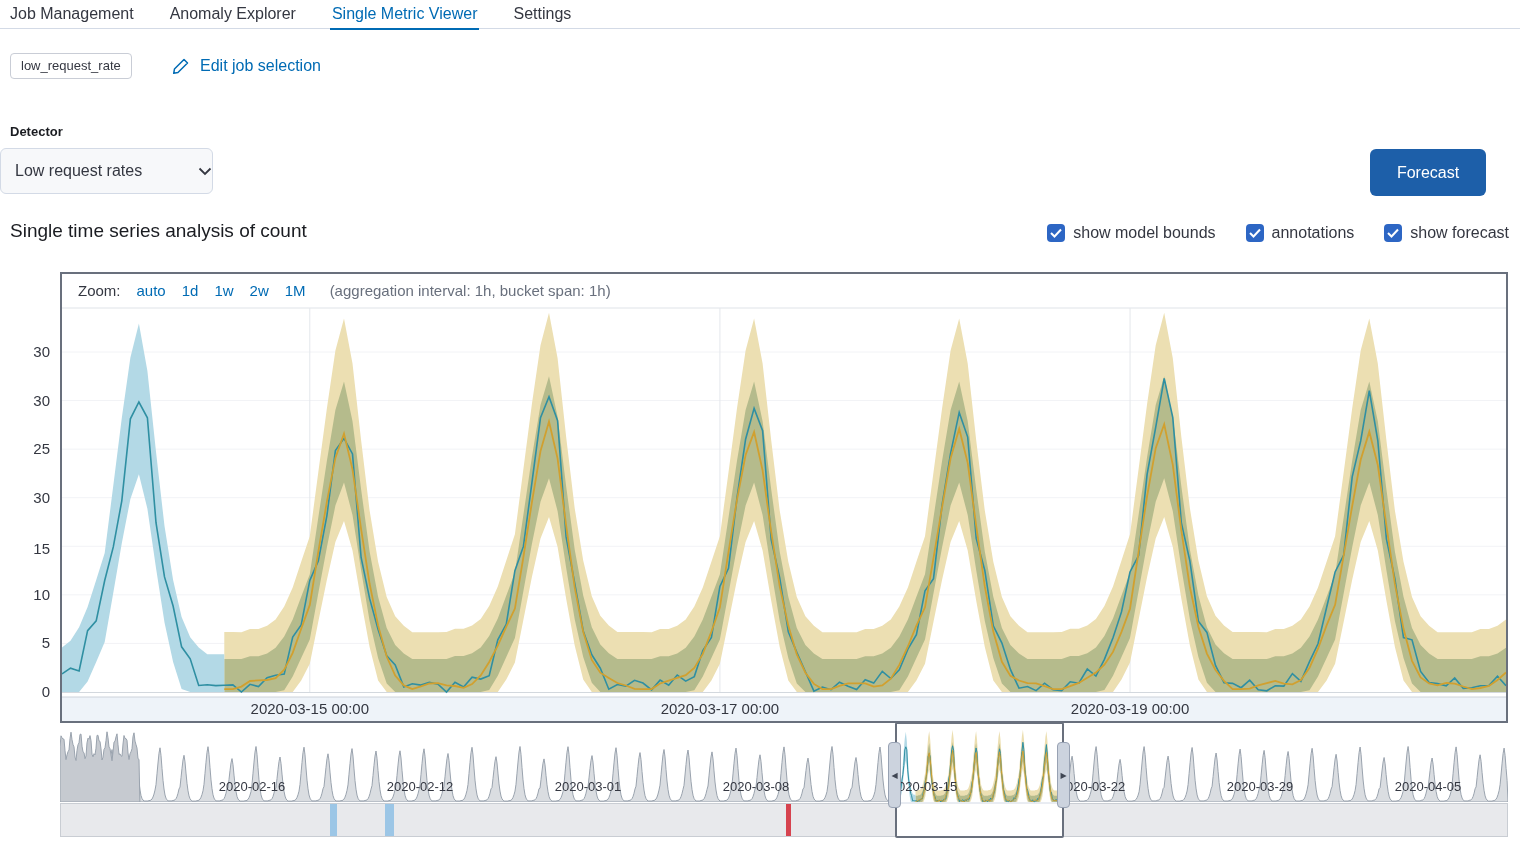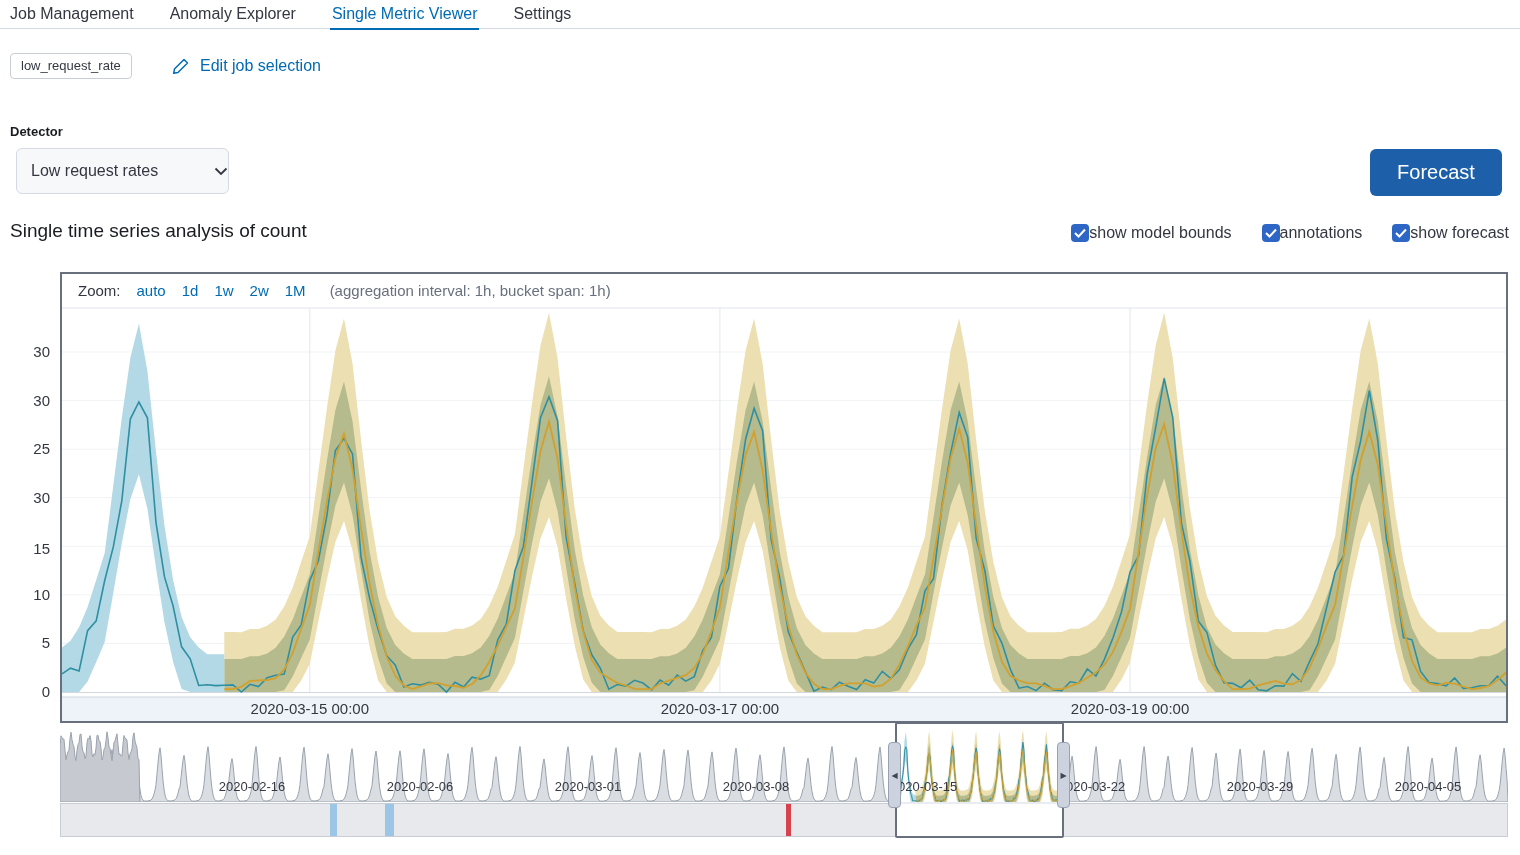--- a/index.html
+++ b/index.html
@@ -17,33 +17,33 @@
 
   
   .badge{position:absolute;left:10px;top:53px;font-size:13px;line-height:16px;color:#343741;
          border:1px solid #c9cdd6;border-radius:4px;padding:4px 10px;background:#fff}
   .pencil{position:absolute;left:172px;top:58px}
   .edit-link{position:absolute;left:200px;top:57px;font-size:16px;color:var(--accent-blue);
              text-decoration:none;cursor:pointer}
 
   
   .detector-label{position:absolute;left:10px;top:124px;font-size:13px;font-weight:bold;color:#1a1c21}
-  .select{position:absolute;left:16px;top:148px;width:213px;height:46px;background:#f7f8fa;
+  .select{position:absolute;left:0;top:148px;width:213px;height:46px;background:#f7f8fa;
           border:1px solid #d3dae6;border-radius:6px;display:flex;align-items:center;
           justify-content:space-between;padding:0 0 0 14px;cursor:pointer}
   .select .val{font-size:16px;color:#343741}
 
-  .forecast-btn{position:absolute;left:1370px;top:149px;width:132px;height:47px;border:none;
-                border-radius:6px;background:var(--button-blue);color:#fff;font-size:20px;
+  .forecast-btn{position:absolute;left:1370px;top:149px;width:116px;height:47px;border:none;
+                border-radius:6px;background:var(--button-blue);color:#fff;font-size:16px;
                 font-family:"Liberation Sans",sans-serif;cursor:pointer}
 
   
   .chart-title{position:absolute;left:10px;top:220px;font-size:19px;font-weight:500;color:#1a1c21}
   .toggles{position:absolute;right:11px;top:224px;display:flex;gap:30px;align-items:center}
-  .check{display:flex;align-items:flex-end;cursor:pointer}
+  .check{display:flex;align-items:flex-end;gap:8px;cursor:pointer}
   .cb{width:18px;height:18px;border-radius:4px;background:var(--checkbox-blue);
       display:flex;align-items:center;justify-content:center}
   .cb-label{font-size:16px;color:#343741}
 
   
   .chart-box{position:absolute;left:60px;top:272px;width:1448px;height:451px;
              border:2px solid var(--border-gray);background:#fff}
   .zoom-bar{position:absolute;left:16px;top:8px;display:flex;align-items:baseline;gap:16px;font-size:15px}
   .zoom-bar a{color:var(--accent-blue);text-decoration:none;cursor:pointer}
   .zoom-bar .agg{color:#69707d;margin-left:8px}
@@ -171,21 +171,21 @@
       <span style="top: 89.5714px;">30</span>
       <span style="top: 41px;">30</span>
     </div>
 
   <svg id="context-svg" width="1448" height="78">
       <path d="M0,78L0.0,62.0L1.0,52.1L2.0,42.1L3.0,33.1L4.0,28.1L5.0,35.1L6.0,47.1L7.0,58.1L8.0,66.0L9.0,71.5L10.0,74.5L11.0,76.0L12.0,77.0L13.0,77.0L14.0,77.0L15.0,77.0L16.0,77.0L17.0,76.5L18.0,76.5L19.0,76.0L20.0,75.0L21.0,73.0L22.0,70.0L23.0,66.0L24.0,61.3L25.0,50.9L26.0,40.4L27.0,31.0L28.0,25.8L29.0,33.1L30.0,45.6L31.0,57.1L32.0,65.5L33.0,71.2L34.0,74.3L35.0,75.9L36.0,77.0L37.0,77.0L38.0,77.0L39.0,77.0L40.0,77.0L41.0,76.4L42.0,76.4L43.0,75.9L44.0,74.9L45.0,72.8L46.0,69.6L47.0,65.5L48.0,61.2L49.0,50.8L50.0,40.3L51.0,30.9L52.0,25.6L53.0,33.0L54.0,45.5L55.0,57.1L56.0,65.4L57.0,71.2L58.0,74.3L59.0,75.9L60.0,77.0L61.0,77.0L62.0,77.0L63.0,77.0L64.0,77.0L65.0,76.4L66.0,76.4L67.0,75.9L68.0,74.9L69.0,72.8L70.0,69.6L71.0,65.4L72.0,62.1L73.0,52.2L74.0,42.2L75.0,33.3L76.0,28.3L77.0,35.3L78.0,47.2L79.0,58.1L80.0,66.1L81.0,71.5L82.0,74.5L83.0,76.0L84.0,77.0L85.0,77.0L86.0,77.0L87.0,77.0L88.0,77.0L89.0,76.5L90.0,76.5L91.0,76.0L92.0,75.0L93.0,73.0L94.0,70.1L95.0,66.1L96.0,60.7L97.0,49.8L98.0,39.0L99.0,29.2L100.0,23.8L101.0,31.4L102.0,44.4L103.0,56.3L104.0,65.0L105.0,71.0L106.0,74.2L107.0,75.8L108.0,76.9L109.0,76.9L110.0,76.9L111.0,76.9L112.0,76.9L113.0,76.4L114.0,76.4L115.0,75.8L116.0,74.7L117.0,72.6L118.0,69.3L119.0,65.0L120.0,63.1L121.0,53.7L122.0,44.4L123.0,36.0L124.0,31.3L125.0,37.9L126.0,49.1L127.0,59.3L128.0,66.8L129.0,71.9L130.0,74.7L131.0,76.1L132.0,77.1L133.0,77.1L134.0,77.1L135.0,77.1L136.0,77.1L137.0,76.6L138.0,76.6L139.0,76.1L140.0,75.2L141.0,73.3L142.0,70.5L143.0,66.8L144.0,60.3L145.0,49.3L146.0,38.2L147.0,28.3L148.0,22.7L149.0,30.5L150.0,43.7L151.0,55.9L152.0,64.7L153.0,70.8L154.0,74.1L155.0,75.8L156.0,76.9L157.0,76.9L158.0,76.9L159.0,76.9L160.0,76.9L161.0,76.3L162.0,76.3L163.0,75.8L164.0,74.7L165.0,72.5L166.0,69.2L167.0,64.7L168.0,64.1L169.0,55.4L170.0,46.7L171.0,38.9L172.0,34.6L173.0,40.7L174.0,51.1L175.0,60.6L176.0,67.6L177.0,72.4L178.0,75.0L179.0,76.3L180.0,77.1L181.0,77.1L182.0,77.1L183.0,77.1L184.0,77.1L185.0,76.7L186.0,76.7L187.0,76.3L188.0,75.4L189.0,73.7L190.0,71.1L191.0,67.6L192.0,60.2L193.0,49.2L194.0,38.1L195.0,28.1L196.0,22.5L197.0,30.3L198.0,43.6L199.0,55.8L200.0,64.7L201.0,70.8L202.0,74.1L203.0,75.8L204.0,76.9L205.0,76.9L206.0,76.9L207.0,76.9L208.0,76.9L209.0,76.3L210.0,76.3L211.0,75.8L212.0,74.7L213.0,72.5L214.0,69.1L215.0,64.7L216.0,63.6L217.0,54.6L218.0,45.6L219.0,37.5L220.0,33.0L221.0,39.3L222.0,50.1L223.0,60.0L224.0,67.2L225.0,72.1L226.0,74.8L227.0,76.2L228.0,77.1L229.0,77.1L230.0,77.1L231.0,77.1L232.0,77.1L233.0,76.6L234.0,76.6L235.0,76.2L236.0,75.3L237.0,73.5L238.0,70.8L239.0,67.2L240.0,60.5L241.0,49.5L242.0,38.5L243.0,28.6L244.0,23.2L245.0,30.8L246.0,44.0L247.0,56.1L248.0,64.8L249.0,70.9L250.0,74.2L251.0,75.8L252.0,76.9L253.0,76.9L254.0,76.9L255.0,76.9L256.0,76.9L257.0,76.4L258.0,76.4L259.0,75.8L260.0,74.7L261.0,72.5L262.0,69.2L263.0,64.8L264.0,62.6L265.0,52.9L266.0,43.3L267.0,34.6L268.0,29.8L269.0,36.6L270.0,48.1L271.0,58.7L272.0,66.4L273.0,71.7L274.0,74.6L275.0,76.1L276.0,77.0L277.0,77.0L278.0,77.0L279.0,77.0L280.0,77.0L281.0,76.6L282.0,76.6L283.0,76.1L284.0,75.1L285.0,73.2L286.0,70.3L287.0,66.4L288.0,60.9L289.0,50.2L290.0,39.6L291.0,30.0L292.0,24.6L293.0,32.1L294.0,44.9L295.0,56.6L296.0,65.2L297.0,71.1L298.0,74.3L299.0,75.9L300.0,76.9L301.0,76.9L302.0,76.9L303.0,76.9L304.0,76.9L305.0,76.4L306.0,76.4L307.0,75.9L308.0,74.8L309.0,72.7L310.0,69.5L311.0,65.2L312.0,61.7L313.0,51.5L314.0,41.3L315.0,32.1L316.0,27.0L317.0,34.2L318.0,46.4L319.0,57.6L320.0,65.8L321.0,71.4L322.0,74.4L323.0,76.0L324.0,77.0L325.0,77.0L326.0,77.0L327.0,77.0L328.0,77.0L329.0,76.5L330.0,76.5L331.0,76.0L332.0,74.9L333.0,72.9L334.0,69.8L335.0,65.8L336.0,61.6L337.0,51.4L338.0,41.1L339.0,31.9L340.0,26.8L341.0,34.0L342.0,46.2L343.0,57.5L344.0,65.7L345.0,71.3L346.0,74.4L347.0,76.0L348.0,77.0L349.0,77.0L350.0,77.0L351.0,77.0L352.0,77.0L353.0,76.5L354.0,76.5L355.0,76.0L356.0,74.9L357.0,72.9L358.0,69.8L359.0,65.7L360.0,61.0L361.0,50.3L362.0,39.7L363.0,30.1L364.0,24.8L365.0,32.2L366.0,45.0L367.0,56.7L368.0,65.2L369.0,71.1L370.0,74.3L371.0,75.9L372.0,76.9L373.0,76.9L374.0,76.9L375.0,76.9L376.0,76.9L377.0,76.4L378.0,76.4L379.0,75.9L380.0,74.8L381.0,72.7L382.0,69.5L383.0,65.2L384.0,62.5L385.0,52.8L386.0,43.1L387.0,34.4L388.0,29.5L389.0,36.3L390.0,48.0L391.0,58.6L392.0,66.4L393.0,71.7L394.0,74.6L395.0,76.1L396.0,77.0L397.0,77.0L398.0,77.0L399.0,77.0L400.0,77.0L401.0,76.5L402.0,76.5L403.0,76.1L404.0,75.1L405.0,73.2L406.0,70.2L407.0,66.4L408.0,60.5L409.0,49.5L410.0,38.6L411.0,28.7L412.0,23.3L413.0,30.9L414.0,44.1L415.0,56.1L416.0,64.9L417.0,70.9L418.0,74.2L419.0,75.8L420.0,76.9L421.0,76.9L422.0,76.9L423.0,76.9L424.0,76.9L425.0,76.4L426.0,76.4L427.0,75.8L428.0,74.7L429.0,72.5L430.0,69.2L431.0,64.9L432.0,63.5L433.0,54.4L434.0,45.4L435.0,37.2L436.0,32.7L437.0,39.0L438.0,49.9L439.0,59.9L440.0,67.1L441.0,72.1L442.0,74.8L443.0,76.2L444.0,77.1L445.0,77.1L446.0,77.1L447.0,77.1L448.0,77.1L449.0,76.6L450.0,76.6L451.0,76.2L452.0,75.3L453.0,73.5L454.0,70.7L455.0,67.1L456.0,60.3L457.0,49.2L458.0,38.1L459.0,28.1L460.0,22.5L461.0,30.3L462.0,43.6L463.0,55.8L464.0,64.7L465.0,70.8L466.0,74.1L467.0,75.8L468.0,76.9L469.0,76.9L470.0,76.9L471.0,76.9L472.0,76.9L473.0,76.3L474.0,76.3L475.0,75.8L476.0,74.7L477.0,72.5L478.0,69.1L479.0,64.7L480.0,64.2L481.0,55.6L482.0,47.0L483.0,39.2L484.0,34.9L485.0,40.9L486.0,51.3L487.0,60.8L488.0,67.7L489.0,72.4L490.0,75.0L491.0,76.3L492.0,77.1L493.0,77.1L494.0,77.1L495.0,77.1L496.0,77.1L497.0,76.7L498.0,76.7L499.0,76.3L500.0,75.4L501.0,73.7L502.0,71.1L503.0,67.7L504.0,60.3L505.0,49.2L506.0,38.2L507.0,28.2L508.0,22.7L509.0,30.4L510.0,43.7L511.0,55.9L512.0,64.7L513.0,70.8L514.0,74.1L515.0,75.8L516.0,76.9L517.0,76.9L518.0,76.9L519.0,76.9L520.0,76.9L521.0,76.3L522.0,76.3L523.0,75.8L524.0,74.7L525.0,72.5L526.0,69.2L527.0,64.7L528.0,63.2L529.0,53.9L530.0,44.6L531.0,36.3L532.0,31.6L533.0,38.1L534.0,49.2L535.0,59.4L536.0,66.9L537.0,72.0L538.0,74.8L539.0,76.1L540.0,77.1L541.0,77.1L542.0,77.1L543.0,77.1L544.0,77.1L545.0,76.6L546.0,76.6L547.0,76.1L548.0,75.2L549.0,73.4L550.0,70.6L551.0,66.9L552.0,60.6L553.0,49.8L554.0,38.9L555.0,29.1L556.0,23.7L557.0,31.3L558.0,44.3L559.0,56.3L560.0,65.0L561.0,70.9L562.0,74.2L563.0,75.8L564.0,76.9L565.0,76.9L566.0,76.9L567.0,76.9L568.0,76.9L569.0,76.4L570.0,76.4L571.0,75.8L572.0,74.7L573.0,72.6L574.0,69.3L575.0,65.0L576.0,62.2L577.0,52.3L578.0,42.4L579.0,33.5L580.0,28.6L581.0,35.5L582.0,47.4L583.0,58.2L584.0,66.1L585.0,71.6L586.0,74.5L587.0,76.0L588.0,77.0L589.0,77.0L590.0,77.0L591.0,77.0L592.0,77.0L593.0,76.5L594.0,76.5L595.0,76.0L596.0,75.0L597.0,73.1L598.0,70.1L599.0,66.1L600.0,61.2L601.0,50.7L602.0,40.2L603.0,30.7L604.0,25.5L605.0,32.8L606.0,45.4L607.0,57.0L608.0,65.4L609.0,71.2L610.0,74.3L611.0,75.9L612.0,76.9L613.0,76.9L614.0,76.9L615.0,76.9L616.0,76.9L617.0,76.4L618.0,76.4L619.0,75.9L620.0,74.8L621.0,72.7L622.0,69.6L623.0,65.4L624.0,61.4L625.0,51.0L626.0,40.6L627.0,31.2L628.0,26.0L629.0,33.3L630.0,45.8L631.0,57.2L632.0,65.5L633.0,71.2L634.0,74.4L635.0,75.9L636.0,77.0L637.0,77.0L638.0,77.0L639.0,77.0L640.0,77.0L641.0,76.4L642.0,76.4L643.0,75.9L644.0,74.9L645.0,72.8L646.0,69.7L647.0,65.5L648.0,62.0L649.0,51.9L650.0,41.9L651.0,32.9L652.0,27.9L653.0,34.9L654.0,46.9L655.0,58.0L656.0,66.0L657.0,71.5L658.0,74.5L659.0,76.0L660.0,77.0L661.0,77.0L662.0,77.0L663.0,77.0L664.0,77.0L665.0,76.5L666.0,76.5L667.0,76.0L668.0,75.0L669.0,73.0L670.0,70.0L671.0,66.0L672.0,60.7L673.0,49.9L674.0,39.2L675.0,29.4L676.0,24.1L677.0,31.6L678.0,44.6L679.0,56.4L680.0,65.1L681.0,71.0L682.0,74.2L683.0,75.8L684.0,76.9L685.0,76.9L686.0,76.9L687.0,76.9L688.0,76.9L689.0,76.4L690.0,76.4L691.0,75.8L692.0,74.8L693.0,72.6L694.0,69.4L695.0,65.1L696.0,62.9L697.0,53.5L698.0,44.0L699.0,35.5L700.0,30.8L701.0,37.4L702.0,48.7L703.0,59.1L704.0,66.7L705.0,71.9L706.0,74.7L707.0,76.1L708.0,77.1L709.0,77.1L710.0,77.1L711.0,77.1L712.0,77.1L713.0,76.6L714.0,76.6L715.0,76.1L716.0,75.2L717.0,73.3L718.0,70.5L719.0,66.7L720.0,60.4L721.0,49.3L722.0,38.3L723.0,28.4L724.0,22.9L725.0,30.6L726.0,43.8L727.0,55.9L728.0,64.8L729.0,70.8L730.0,74.1L731.0,75.8L732.0,76.9L733.0,76.9L734.0,76.9L735.0,76.9L736.0,76.9L737.0,76.3L738.0,76.3L739.0,75.8L740.0,74.7L741.0,72.5L742.0,69.2L743.0,64.8L744.0,63.9L745.0,55.2L746.0,46.4L747.0,38.5L748.0,34.1L749.0,40.2L750.0,50.8L751.0,60.4L752.0,67.5L753.0,72.3L754.0,74.9L755.0,76.2L756.0,77.1L757.0,77.1L758.0,77.1L759.0,77.1L760.0,77.1L761.0,76.7L762.0,76.7L763.0,76.2L764.0,75.4L765.0,73.6L766.0,71.0L767.0,67.5L768.0,60.2L769.0,49.1L770.0,38.0L771.0,28.1L772.0,22.5L773.0,30.3L774.0,43.6L775.0,55.8L776.0,64.7L777.0,70.8L778.0,74.1L779.0,75.8L780.0,76.9L781.0,76.9L782.0,76.9L783.0,76.9L784.0,76.9L785.0,76.3L786.0,76.3L787.0,75.8L788.0,74.7L789.0,72.5L790.0,69.1L791.0,64.7L792.0,63.8L793.0,54.9L794.0,46.0L795.0,37.9L796.0,33.5L797.0,39.7L798.0,50.4L799.0,60.2L800.0,67.3L801.0,72.2L802.0,74.9L803.0,76.2L804.0,77.1L805.0,77.1L806.0,77.1L807.0,77.1L808.0,77.1L809.0,76.7L810.0,76.7L811.0,76.2L812.0,75.3L813.0,73.5L814.0,70.9L815.0,67.3L816.0,60.4L817.0,49.4L818.0,38.4L819.0,28.5L820.0,23.0L821.0,30.7L822.0,43.9L823.0,56.0L824.0,64.8L825.0,70.9L826.0,74.2L827.0,75.8L828.0,76.9L829.0,76.9L830.0,76.9L831.0,76.9L832.0,76.9L833.0,76.4L834.0,76.4L835.0,75.8L836.0,74.7L837.0,72.5L838.0,69.2L839.0,64.8L840.0,62.7L841.0,53.2L842.0,43.6L843.0,35.1L844.0,30.3L845.0,37.0L846.0,48.4L847.0,58.9L848.0,66.5L849.0,71.8L850.0,74.7L851.0,76.1L852.0,77.0L853.0,77.0L854.0,77.0L855.0,77.0L856.0,77.0L857.0,76.6L858.0,76.6L859.0,76.1L860.0,75.1L861.0,73.2L862.0,70.4L863.0,66.5L864.0,60.8L865.0,50.1L866.0,39.4L867.0,29.7L868.0,24.3L869.0,31.8L870.0,44.7L871.0,56.5L872.0,65.1L873.0,71.0L874.0,74.2L875.0,75.9L876.0,76.9L877.0,76.9L878.0,76.9L879.0,76.9L880.0,76.9L881.0,76.4L882.0,76.4L883.0,75.9L884.0,74.8L885.0,72.6L886.0,69.4L887.0,65.1L888.0,61.8L889.0,51.7L890.0,41.6L891.0,32.5L892.0,27.4L893.0,34.5L894.0,46.6L895.0,57.8L896.0,65.9L897.0,71.4L898.0,74.5L899.0,76.0L900.0,77.0L901.0,77.0L902.0,77.0L903.0,77.0L904.0,77.0L905.1,76.5L906.1,76.5L907.1,76.0L908.1,75.0L909.1,72.9L910.1,69.9L911.1,65.9L912.1,61.5L913.1,51.2L914.1,40.9L915.1,31.6L916.1,26.4L917.1,33.6L918.1,46.0L919.1,57.4L920.1,65.6L921.1,71.3L922.1,74.4L923.1,75.9L924.1,77.0L925.1,77.0L926.1,77.0L927.1,77.0L928.1,77.0L929.1,76.5L930.1,76.5L931.1,75.9L932.1,74.9L933.1,72.8L934.1,69.7L935.1,65.6L936.1,61.1L937.1,50.5L938.1,39.9L939.1,30.4L940.1,25.1L941.1,32.5L942.1,45.2L943.1,56.8L944.1,65.3L945.1,71.1L946.1,74.3L947.1,75.9L948.1,76.9L949.1,76.9L950.1,76.9L951.1,76.9L952.1,76.9L953.1,76.4L954.1,76.4L955.1,75.9L956.1,74.8L957.1,72.7L958.1,69.5L959.1,65.3L960.1,62.3L961.1,52.6L962.1,42.8L963.1,34.0L964.1,29.1L965.1,35.9L966.1,47.7L967.1,58.4L968.1,66.3L969.1,71.6L970.1,74.6L971.1,76.0L972.1,77.0L973.1,77.0L974.1,77.0L975.1,77.0L976.1,77.0L977.1,76.5L978.1,76.5L979.1,76.0L980.1,75.1L981.1,73.1L982.1,70.2L983.1,66.3L984.1,60.5L985.1,49.6L986.1,38.7L987.1,28.9L988.1,23.5L989.1,31.1L990.1,44.2L991.1,56.2L992.1,64.9L993.1,70.9L994.1,74.2L995.1,75.8L996.1,76.9L997.1,76.9L998.1,76.9L999.1,76.9L1000.1,76.9L1001.1,76.4L1002.1,76.4L1003.1,75.8L1004.1,74.7L1005.1,72.5L1006.1,69.3L1007.1,64.9L1008.1,63.3L1009.1,54.2L1010.1,45.0L1011.1,36.7L1012.1,32.2L1013.1,38.6L1014.1,49.6L1015.1,59.7L1016.1,67.0L1017.1,72.0L1018.1,74.8L1019.1,76.2L1020.1,77.1L1021.1,77.1L1022.1,77.1L1023.1,77.1L1024.1,77.1L1025.1,76.6L1026.1,76.6L1027.1,76.2L1028.1,75.2L1029.1,73.4L1030.1,70.7L1031.1,67.0L1032.1,60.3L1033.1,49.2L1034.1,38.1L1035.1,28.1L1036.1,22.6L1037.1,30.4L1038.1,43.7L1039.1,55.8L1040.1,64.7L1041.1,70.8L1042.1,74.1L1043.1,75.8L1044.1,76.9L1045.1,76.9L1046.1,76.9L1047.1,76.9L1048.1,76.9L1049.1,76.3L1050.1,76.3L1051.1,75.8L1052.1,74.7L1053.1,72.5L1054.1,69.1L1055.1,64.7L1056.1,64.4L1057.1,55.9L1058.1,47.3L1059.1,39.7L1060.1,35.4L1061.1,41.4L1062.1,51.6L1063.1,61.0L1064.1,67.8L1065.1,72.5L1066.1,75.0L1067.1,76.3L1068.1,77.1L1069.1,77.1L1070.1,77.1L1071.1,77.1L1072.1,77.1L1073.1,76.7L1074.1,76.7L1075.1,76.3L1076.1,75.4L1077.1,73.7L1078.1,71.2L1079.1,67.8L1080.1,60.3L1081.1,49.2L1082.1,38.1L1083.1,28.1L1084.1,22.6L1085.1,30.4L1086.1,43.7L1087.1,55.8L1088.1,64.7L1089.1,70.8L1090.1,74.1L1091.1,75.8L1092.1,76.9L1093.1,76.9L1094.1,76.9L1095.1,76.9L1096.1,76.9L1097.1,76.3L1098.1,76.3L1099.1,75.8L1100.1,74.7L1101.1,72.5L1102.1,69.1L1103.1,64.7L1104.1,63.3L1105.1,54.1L1106.1,45.0L1107.1,36.7L1108.1,32.1L1109.1,38.5L1110.1,49.6L1111.1,59.6L1112.1,67.0L1113.1,72.0L1114.1,74.8L1115.1,76.2L1116.1,77.1L1117.1,77.1L1118.1,77.1L1119.1,77.1L1120.1,77.1L1121.1,76.6L1122.1,76.6L1123.1,76.2L1124.1,75.2L1125.1,73.4L1126.1,70.7L1127.1,67.0L1128.1,60.6L1129.1,49.6L1130.1,38.7L1131.1,28.9L1132.1,23.5L1133.1,31.1L1134.1,44.2L1135.1,56.2L1136.1,64.9L1137.1,70.9L1138.1,74.2L1139.1,75.8L1140.1,76.9L1141.1,76.9L1142.1,76.9L1143.1,76.9L1144.1,76.9L1145.1,76.4L1146.1,76.4L1147.1,75.8L1148.1,74.7L1149.1,72.5L1150.1,69.3L1151.1,64.9L1152.1,62.3L1153.1,52.5L1154.1,42.7L1155.1,33.9L1156.1,29.0L1157.1,35.9L1158.1,47.6L1159.1,58.4L1160.1,66.2L1161.1,71.6L1162.1,74.6L1163.1,76.0L1164.1,77.0L1165.1,77.0L1166.1,77.0L1167.1,77.0L1168.1,77.0L1169.1,76.5L1170.1,76.5L1171.1,76.0L1172.1,75.1L1173.1,73.1L1174.1,70.2L1175.1,66.2L1176.1,61.1L1177.1,50.5L1178.1,39.9L1179.1,30.4L1180.1,25.1L1181.1,32.5L1182.1,45.2L1183.1,56.8L1184.1,65.3L1185.1,71.1L1186.1,74.3L1187.1,75.9L1188.1,76.9L1189.1,76.9L1190.1,76.9L1191.1,76.9L1192.1,76.9L1193.1,76.4L1194.1,76.4L1195.1,75.9L1196.1,74.8L1197.1,72.7L1198.1,69.5L1199.1,65.3L1200.1,61.5L1201.1,51.2L1202.1,40.8L1203.1,31.5L1204.1,26.4L1205.1,33.6L1206.1,46.0L1207.1,57.3L1208.1,65.6L1209.1,71.3L1210.1,74.4L1211.1,75.9L1212.1,77.0L1213.1,77.0L1214.1,77.0L1215.1,77.0L1216.1,77.0L1217.1,76.5L1218.1,76.5L1219.1,75.9L1220.1,74.9L1221.1,72.8L1222.1,69.7L1223.1,65.6L1224.1,61.8L1225.1,51.7L1226.1,41.6L1227.1,32.5L1228.1,27.5L1229.1,34.5L1230.1,46.7L1231.1,57.8L1232.1,65.9L1233.1,71.4L1234.1,74.5L1235.1,76.0L1236.1,77.0L1237.1,77.0L1238.1,77.0L1239.1,77.0L1240.1,77.0L1241.1,76.5L1242.1,76.5L1243.1,76.0L1244.1,75.0L1245.1,72.9L1246.1,69.9L1247.1,65.9L1248.1,60.8L1249.1,50.1L1250.1,39.3L1251.1,29.7L1252.1,24.3L1253.1,31.8L1254.1,44.7L1255.1,56.5L1256.1,65.1L1257.1,71.0L1258.1,74.2L1259.1,75.9L1260.1,76.9L1261.1,76.9L1262.1,76.9L1263.1,76.9L1264.1,76.9L1265.1,76.4L1266.1,76.4L1267.1,75.9L1268.1,74.8L1269.1,72.6L1270.1,69.4L1271.1,65.1L1272.1,62.7L1273.1,53.2L1274.1,43.7L1275.1,35.1L1276.1,30.3L1277.1,37.0L1278.1,48.4L1279.1,58.9L1280.1,66.6L1281.1,71.8L1282.1,74.7L1283.1,76.1L1284.1,77.0L1285.1,77.0L1286.1,77.0L1287.1,77.0L1288.1,77.0L1289.1,76.6L1290.1,76.6L1291.1,76.1L1292.1,75.1L1293.1,73.2L1294.1,70.4L1295.1,66.6L1296.1,60.4L1297.1,49.4L1298.1,38.4L1299.1,28.5L1300.1,23.0L1301.1,30.7L1302.1,43.9L1303.1,56.0L1304.1,64.8L1305.1,70.8L1306.1,74.1L1307.1,75.8L1308.1,76.9L1309.1,76.9L1310.1,76.9L1311.1,76.9L1312.1,76.9L1313.1,76.3L1314.1,76.3L1315.1,75.8L1316.1,74.7L1317.1,72.5L1318.1,69.2L1319.1,64.8L1320.1,63.8L1321.1,54.9L1322.1,46.0L1323.1,38.0L1324.1,33.5L1325.1,39.8L1326.1,50.4L1327.1,60.2L1328.1,67.3L1329.1,72.2L1330.1,74.9L1331.1,76.2L1332.1,77.1L1333.1,77.1L1334.1,77.1L1335.1,77.1L1336.1,77.1L1337.1,76.7L1338.1,76.7L1339.1,76.2L1340.1,75.3L1341.1,73.6L1342.1,70.9L1343.1,67.3L1344.1,60.2L1345.1,49.1L1346.1,38.0L1347.1,28.1L1348.1,22.5L1349.1,30.3L1350.1,43.6L1351.1,55.8L1352.1,64.7L1353.1,70.8L1354.1,74.1L1355.1,75.8L1356.1,76.9L1357.1,76.9L1358.1,76.9L1359.1,76.9L1360.1,76.9L1361.1,76.3L1362.1,76.3L1363.1,75.8L1364.1,74.7L1365.1,72.5L1366.1,69.1L1367.1,64.7L1368.1,63.9L1369.1,55.1L1370.1,46.3L1371.1,38.4L1372.1,34.0L1373.1,40.2L1374.1,50.7L1375.1,60.4L1376.1,67.4L1377.1,72.3L1378.1,74.9L1379.1,76.2L1380.1,77.1L1381.1,77.1L1382.1,77.1L1383.1,77.1L1384.1,77.1L1385.1,76.7L1386.1,76.7L1387.1,76.2L1388.1,75.4L1389.1,73.6L1390.1,71.0L1391.1,67.4L1392.1,60.4L1393.1,49.3L1394.1,38.3L1395.1,28.4L1396.1,22.9L1397.1,30.6L1398.1,43.8L1399.1,55.9L1400.1,64.8L1401.1,70.8L1402.1,74.1L1403.1,75.8L1404.1,76.9L1405.1,76.9L1406.1,76.9L1407.1,76.9L1408.1,76.9L1409.1,76.3L1410.1,76.3L1411.1,75.8L1412.1,74.7L1413.1,72.5L1414.1,69.2L1415.1,64.8L1416.1,62.9L1417.1,53.4L1418.1,44.0L1419.1,35.5L1420.1,30.8L1421.1,37.4L1422.1,48.7L1423.1,59.1L1424.1,66.7L1425.1,71.9L1426.1,74.7L1427.1,76.1L1428.1,77.1L1429.1,77.1L1430.1,77.1L1431.1,77.1L1432.1,77.1L1433.1,76.6L1434.1,76.6L1435.1,76.1L1436.1,75.2L1437.1,73.3L1438.1,70.4L1439.1,66.7L1440.1,60.7L1441.1,50.0L1442.1,39.2L1443.1,29.5L1444.1,24.1L1445.1,31.6L1446.1,44.6L1447.1,56.4L1448,78Z" fill="#dadde1" stroke="#9aa3ae" stroke-width="1"></path>
       <path d="M0,78L0.0,22.5L1.0,11.8L2.0,13.8L3.0,15.0L4.0,15.2L5.0,26.7L6.0,35.6L7.0,30.9L8.0,27.7L9.0,26.0L10.0,14.7L11.0,8.2L12.0,15.7L13.0,20.5L14.0,22.9L15.0,33.1L16.0,36.5L17.0,26.5L18.0,20.8L19.0,18.8L20.0,10.4L21.0,10.1L22.0,22.2L23.0,27.8L24.0,28.7L25.0,34.7L26.0,32.0L27.0,18.8L28.0,14.2L29.0,15.2L30.0,11.6L31.0,16.7L32.0,30.2L33.0,32.9L34.0,29.7L35.0,30.9L36.0,24.2L37.0,11.4L38.0,11.3L39.0,16.9L40.0,17.4L41.0,24.9L42.0,36.0L43.0,33.2L44.0,25.4L45.0,23.9L46.0,16.6L47.0,7.8L48.0,13.8L49.0,23.0L50.0,24.7L51.0,30.9L52.0,36.8L53.0,28.1L54.0,18.1L55.0,17.3L56.0,12.9L57.0,9.8L58.0,20.7L59.0,30.5L60.0,29.8L61.0,31.9L62.0,32.3L63.0,20.0L64.0,11.5L65.0,14.5L66.0,14.6L67.0,16.3L68.0,29.0L69.0,35.5L70.0,29.9L71.0,27.8L72.0,24.7L73.0,12.6L74.0,8.8L75.0,17.1L76.0,20.6L77.0,24.1L78.0,34.7L79.0,35.4L79.9,78Z" fill="#c6cad0" stroke="#9aa3ae"></path>
     </svg>
   <div class="date-labels" id="date-labels">
       <span style="left: 252.011px;">2020-02-16</span>
-      <span style="left: 420.02px;">2020-02-06</span>
+      <span style="left: 420.02px;">2020-02-12</span>
       <span style="left: 588.029px;">2020-03-01</span>
       <span style="left: 756.038px;">2020-03-08</span>
       <span style="left: 924.048px;">2020-03-15</span>
       <span style="left: 1092.06px;">2020-03-22</span>
       <span style="left: 1260.07px;">2020-03-29</span>
       <span style="left: 1428.08px;">2020-04-05</span>
     </div>
   <div class="ann-strip" id="ann-strip">
       <div class="ann" style="left: 268.815px; width: 7px; background: rgb(156, 198, 230);"></div>
       <div class="ann" style="left: 324.018px; width: 9px; background: rgb(156, 198, 230);"></div>

